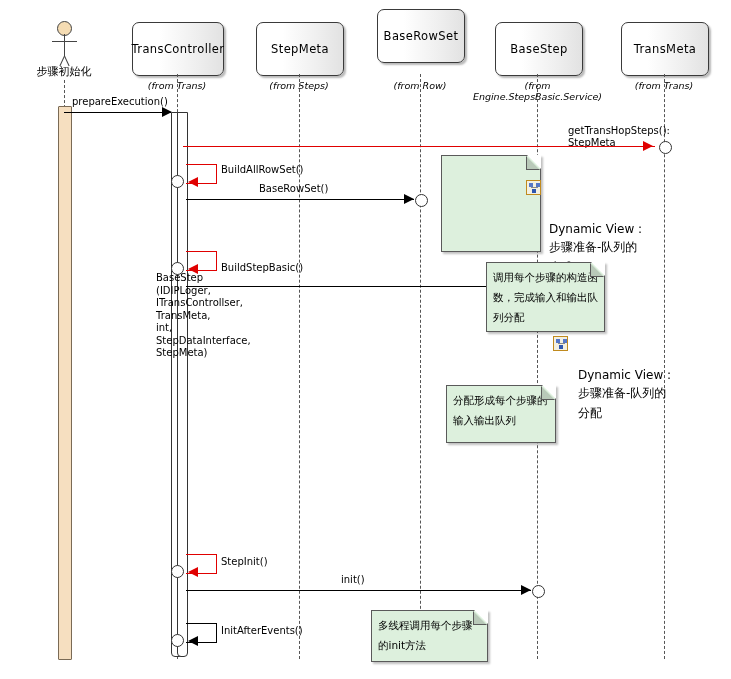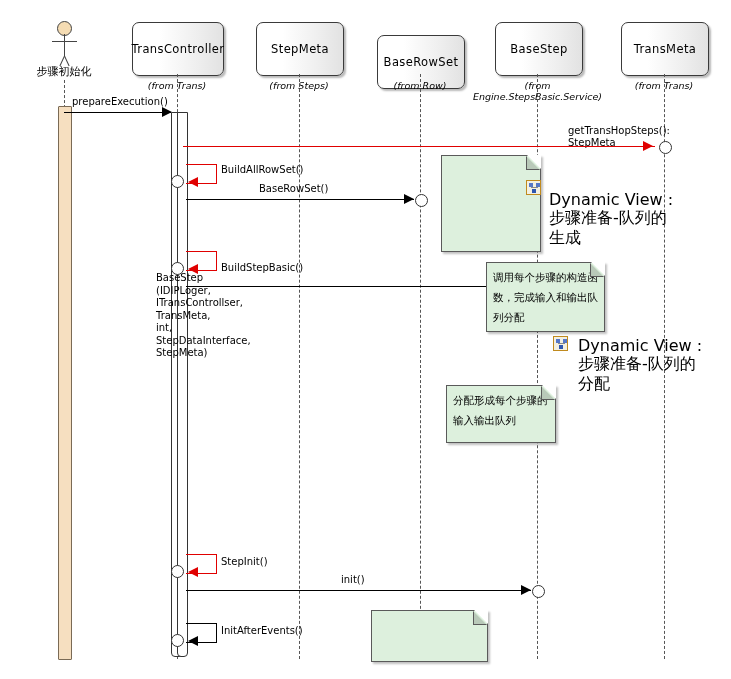--- a/index.html
+++ b/index.html
@@ -61,21 +61,21 @@
   .note{position:absolute;background:#ddf0dd;border:1px solid #5a5a5a;
     box-shadow:2px 2px 2px rgba(0,0,0,.25);font-size:10.5px;color:#000;
     line-height:20px;padding:4px 6px 4px 6px;box-sizing:border-box;}
   .note .fold{position:absolute;top:0;right:0;width:13px;height:13px;
     background:#b9c9b9;border-left:1px solid #5a5a5a;border-bottom:1px solid #5a5a5a;
     clip-path:polygon(0 0,100% 100%,0 100%);}
   .note .foldtop{position:absolute;top:-1px;right:-1px;width:14px;height:14px;
     background:#fff;clip-path:polygon(100% 0,100% 100%,0 0);border:none;}
 
   
-  .dv{position:absolute;font-size:16px;color:#000;line-height:20px;white-space:nowrap;}
+  .dv{position:absolute;font-size:12px;color:#000;line-height:20px;white-space:nowrap;margin-top:29px;}
   .dvicon{position:absolute;width:15px;height:15px;background:#f3f0e2;
     border:1px solid #c08a1e;box-sizing:border-box;}
   .dvicon i{position:absolute;display:block;background:#5577c8;}
   .dvicon i.a{left:2px;top:2px;width:4px;height:4px;}
   .dvicon i.b{left:9px;top:2px;width:4px;height:4px;}
   .dvicon i.c{left:5px;top:8px;width:4px;height:4px;background:#2e56b0;}
   .dvicon i.d{left:4px;top:6px;width:7px;height:1px;background:#888;}
 </style>
 </head>
 <body>
@@ -103,21 +103,21 @@
     <div class="activation" style="left:177px;top:112px;width:9px;height:543px;border-radius:0 0 4px 4px;"></div>
   </div>
 
   <div>
     <div class="lifebox" style="left:256px;top:22px;width:86px;height:52px;">StepMeta</div>
     <div class="pkg" style="left:249px;top:80px;width:100px;font-style:italic;">(from Steps)</div>
     <div class="lifeline" style="left:299px;top:74px;height:585px;"></div>
   </div>
 
   <div>
-    <div class="lifebox" style="left:377px;top:35px;width:86px;height:52px;">BaseRowSet</div>
+    <div class="lifebox" style="left:377px;top:9px;width:86px;height:52px;">BaseRowSet</div>
     <div class="pkg" style="left:370px;top:80px;width:100px;">(from Row)</div>
     <div class="lifeline" style="left:420px;top:74px;height:585px;"></div>
   </div>
 
   <div>
     <div class="lifebox" style="left:495px;top:22px;width:86px;height:52px;">BaseStep</div>
     <div class="pkg" style="left:455px;top:80px;width:165px;">
       <div>(from</div>
       <div>Engine.StepsBasic.Service)</div>
     </div>
@@ -233,17 +233,18 @@
   </div>
 
   <div>
     <div class="selfcall" style="left:186px;top:623px;width:30px;height:18px;"></div>
     <div class="arrow left" style="left:188px;top:636px;"></div>
     <div class="retcircle" style="left:171px;top:634px;"></div>
     <div class="msglabel" style="left:221px;top:625px;">InitAfterEvents()</div>
   </div>
 
   <div class="note" style="left:371px;top:610px;width:117px;height:52px;">
+    <span>多线程调用每个步骤的init方法</span>
     <span class="fold"></span>
     <span class="foldtop"></span>
   </div>
 
 </div>
 
 </body></html>

